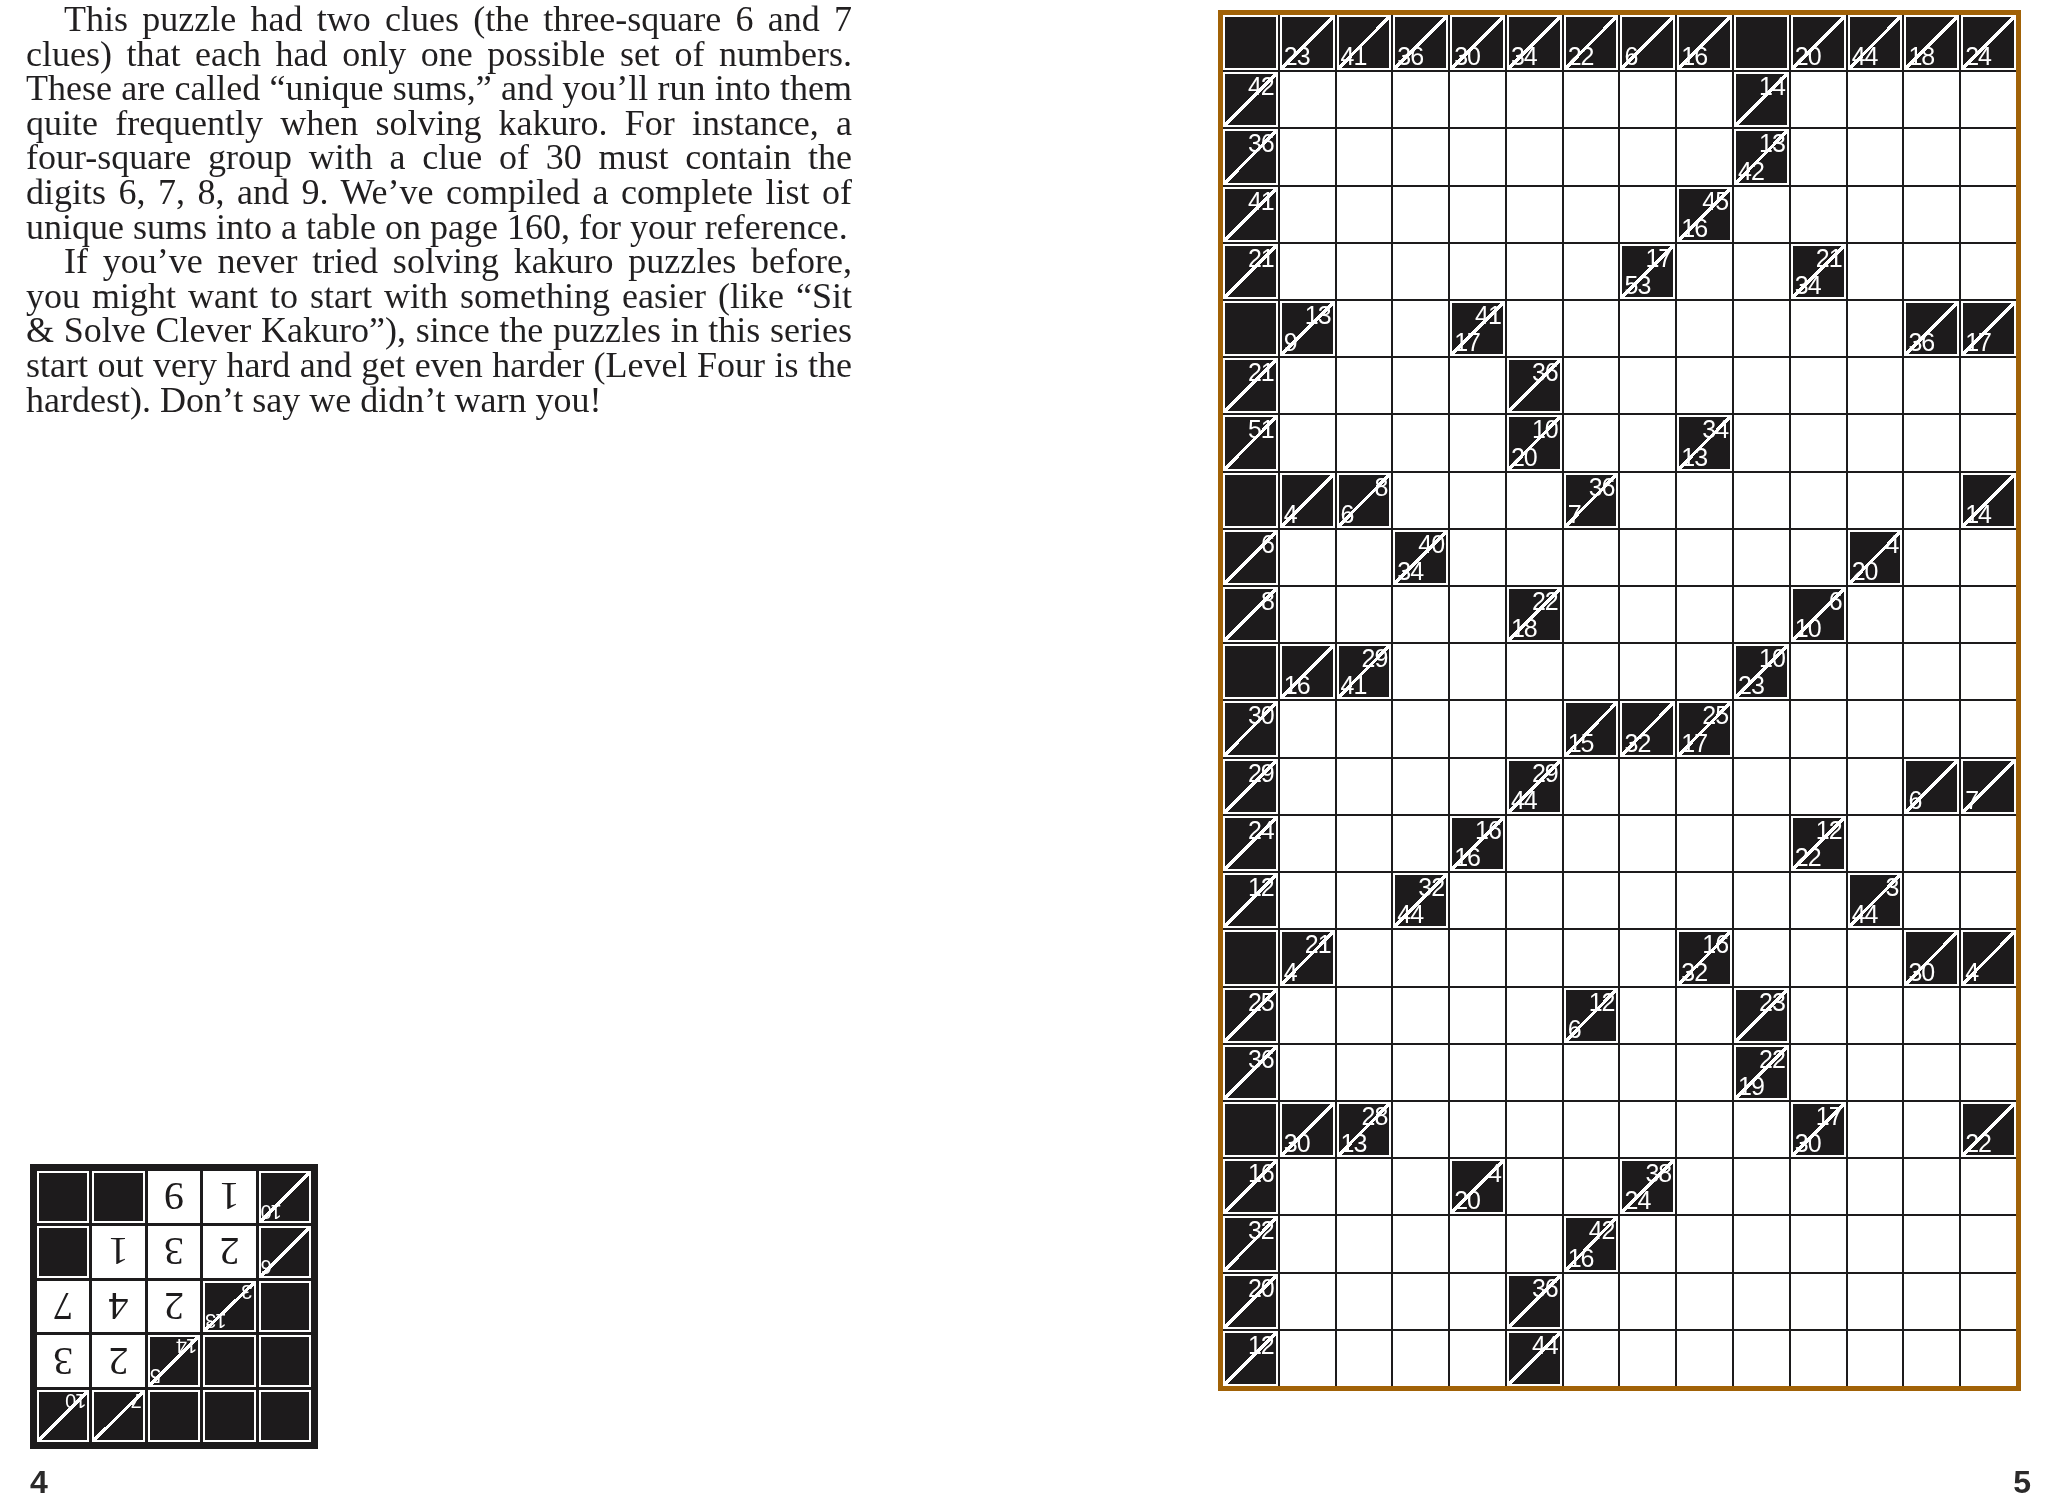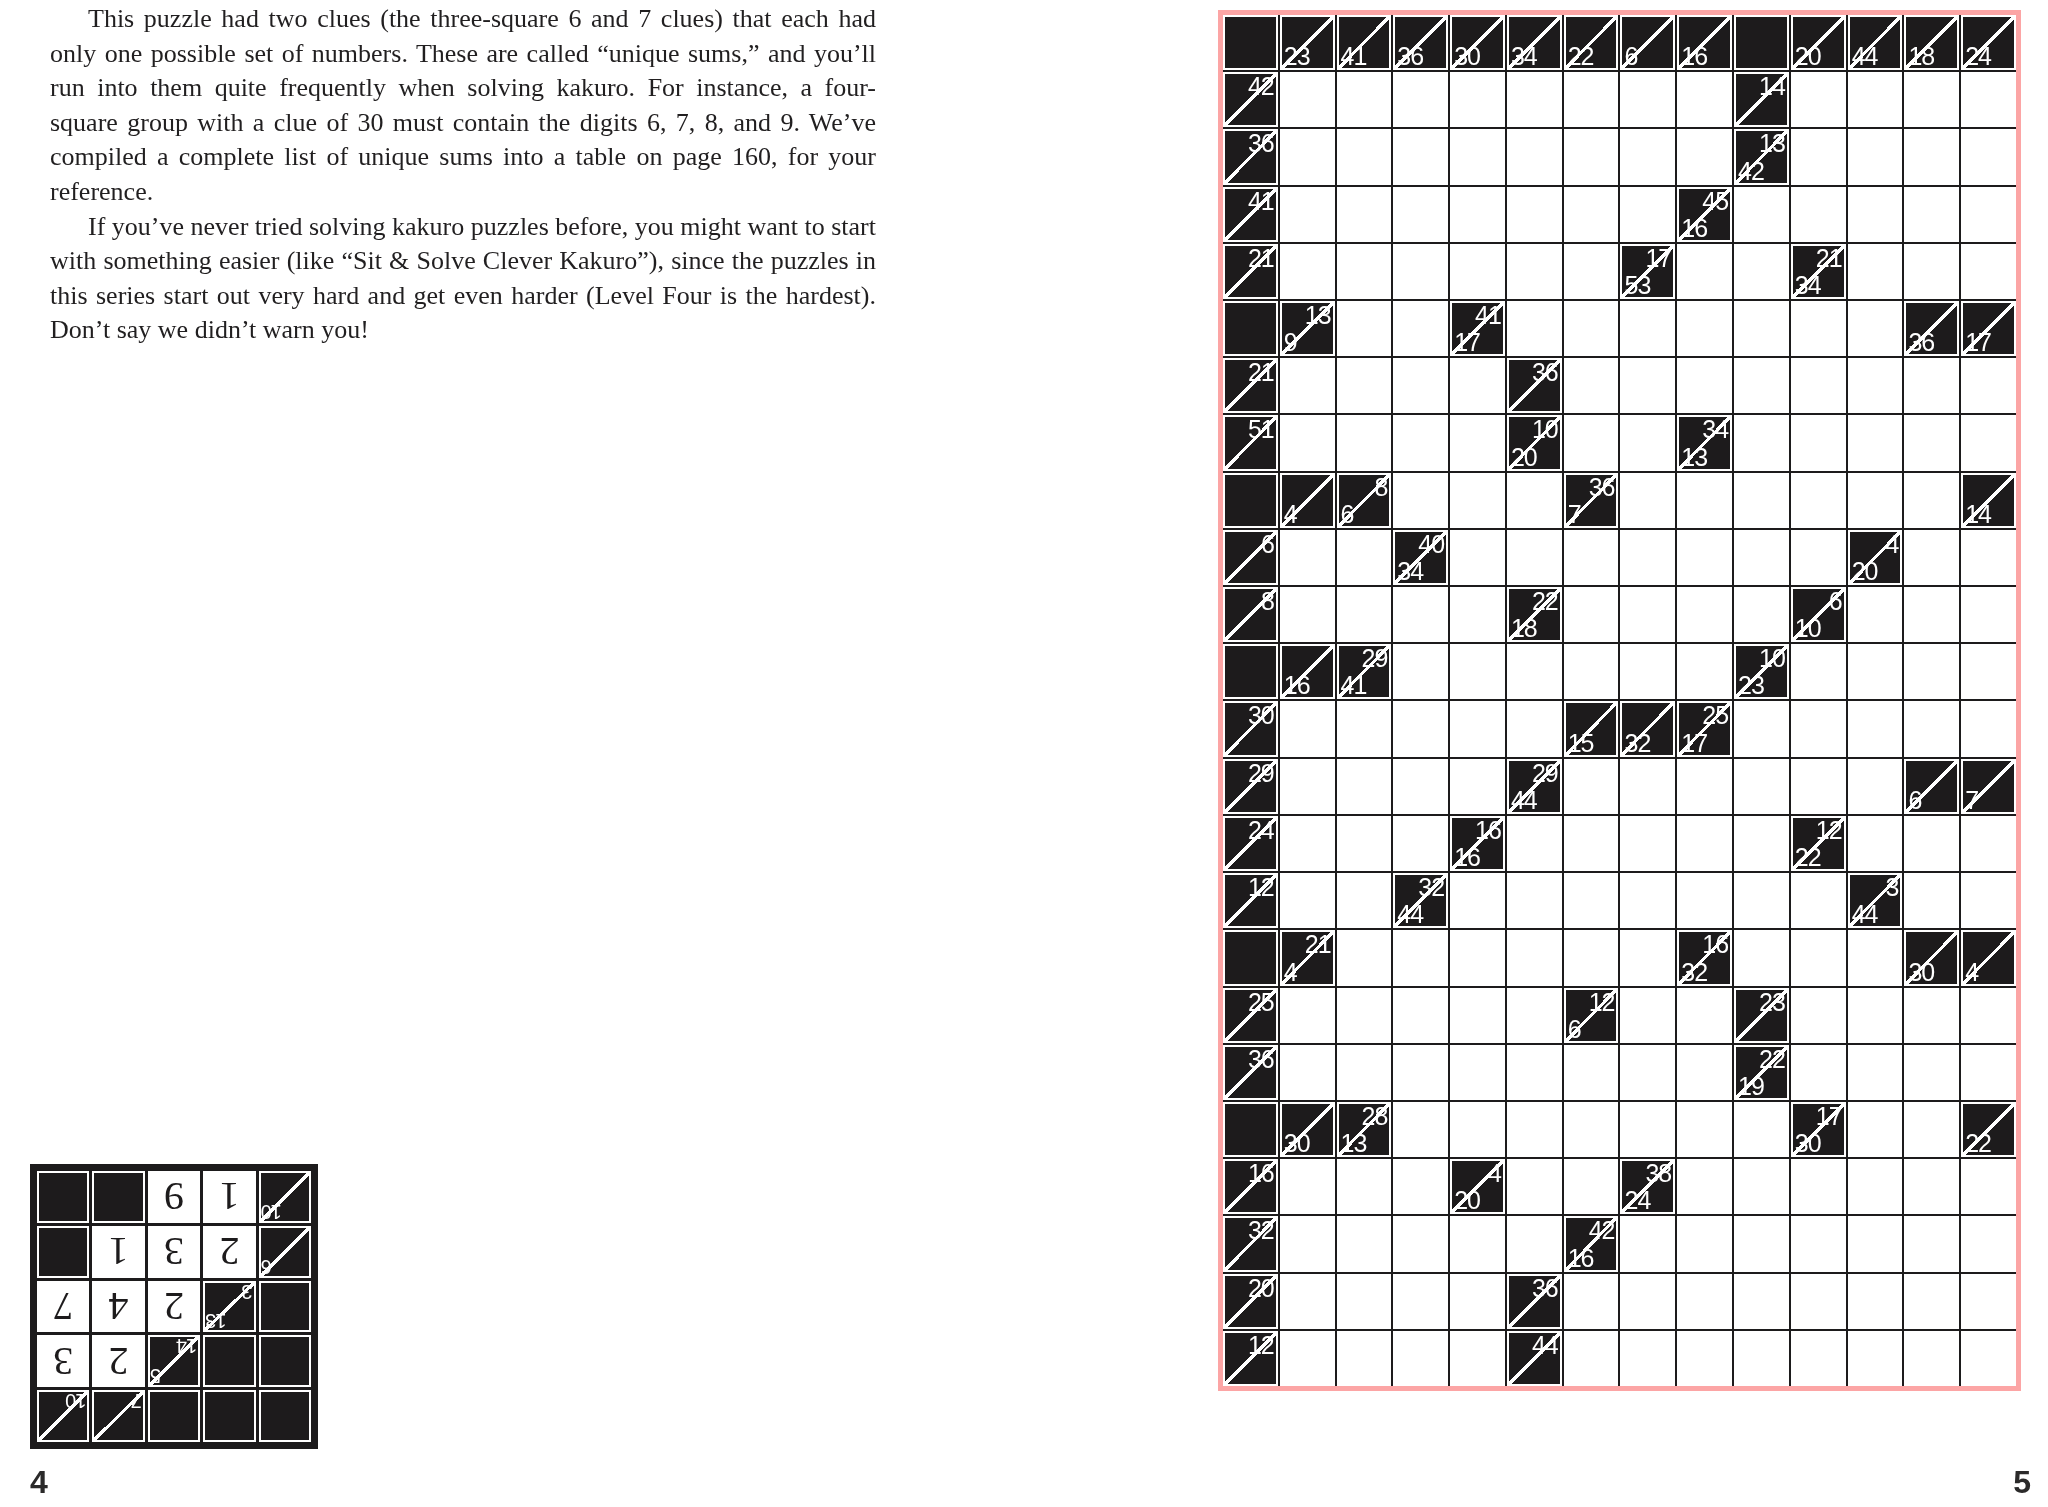--- a/index.html
+++ b/index.html
@@ -5,23 +5,22 @@
   html,body{margin:0;padding:0;}
   body{
     width:2048px;height:1507px;position:relative;overflow:hidden;
     background:#ffffff;
     font-family:"Liberation Serif", serif;
   }
 
   
   .text-block{
     position:absolute;left:26px;top:2px;width:826px;
-    font-size:26px;line-height:34.6px;color:#211f20;
+    font-size:36px;line-height:34.6px;color:#211f20;
     text-align:justify;
-    margin-left:24px;
   }
   .text-block p{margin:0;text-indent:38px;}
 
   
   .pagenum{
     position:absolute;top:1464px;
     font-family:"Liberation Sans", sans-serif;
     font-weight:bold;font-size:32px;color:#2b2a2a;
   }
   .pagenum.left{left:30px;}
@@ -54,21 +53,21 @@
     font-family:"Liberation Sans", sans-serif;
     letter-spacing:-1px;
   }
   .kakuro .across{top:0px;right:4px;}
   .kakuro .down{bottom:-1px;left:4px;}
 
   
   #puzzle-grid{
     position:absolute;left:1218px;top:10px;
     width:803px;height:1381px;
-    border:5px solid #fca5a5;
+    border:5px solid #a16207;
     grid-template-columns:repeat(14,1fr);
     grid-auto-rows:1fr;
     gap:2px;
   }
   #puzzle-grid .across, #puzzle-grid .down{font-size:25px;line-height:29px;}
 
   
   #solution-grid{
     position:absolute;left:30px;top:1164px;
     width:288px;height:285px;

